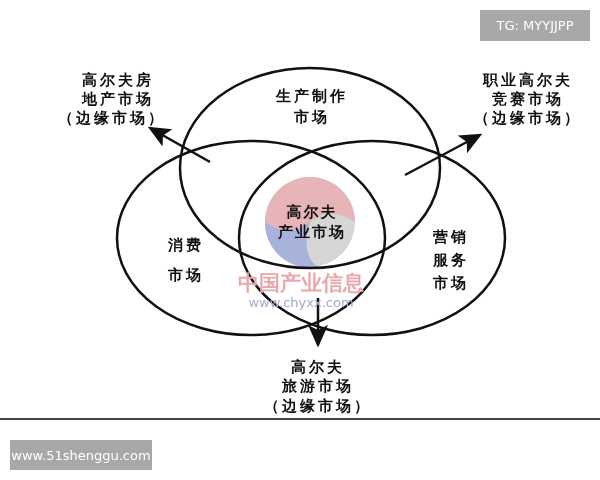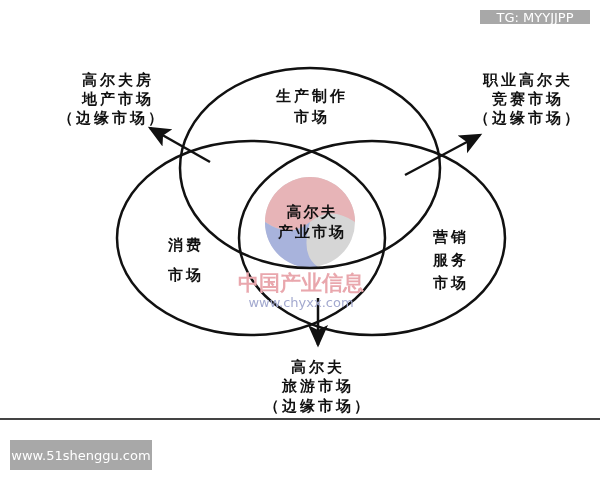--- a/index.html
+++ b/index.html
@@ -1,20 +1,20 @@
 <!DOCTYPE html>
 <html><head>
 <meta charset="utf-8">
 <style>
   html, body { margin:0; padding:0; }
   body { width:600px; height:480px; background:#ffffff; position:relative; overflow:hidden;
          font-family: "DejaVu Sans", sans-serif; }
   .badge { position:absolute; background:#a8a8a8; color:#ffffff; font-family:"DejaVu Sans", sans-serif;
            font-size:13px; display:flex; align-items:center; justify-content:center; }
-  #badge-top { left:480px; top:10px; width:110px; height:14px; }
+  #badge-top { left:480px; top:10px; width:110px; height:31px; }
   #badge-bottom { left:10px; top:440px; width:142px; height:30px; }
   .rule { position:absolute; left:0; top:418px; width:600px; height:2px; background:#444; }
   svg { position:absolute; left:0; top:0; }
   .lbl { font-family:"DejaVu Serif", serif; font-weight:bold; fill:#111; font-size:15px; letter-spacing:3px; }
   .lbl-center { font-family:"DejaVu Serif", serif; font-weight:bold; fill:#111; font-size:15px; letter-spacing:2px; }
   .wm1 { font-family:"DejaVu Sans", sans-serif; font-weight:bold; fill:#e9a7ad; font-size:21px; }
   .wm2 { font-family:"DejaVu Sans", sans-serif; fill:#a3a9cf; font-size:13px; }
 </style>
 </head>
 <body>

